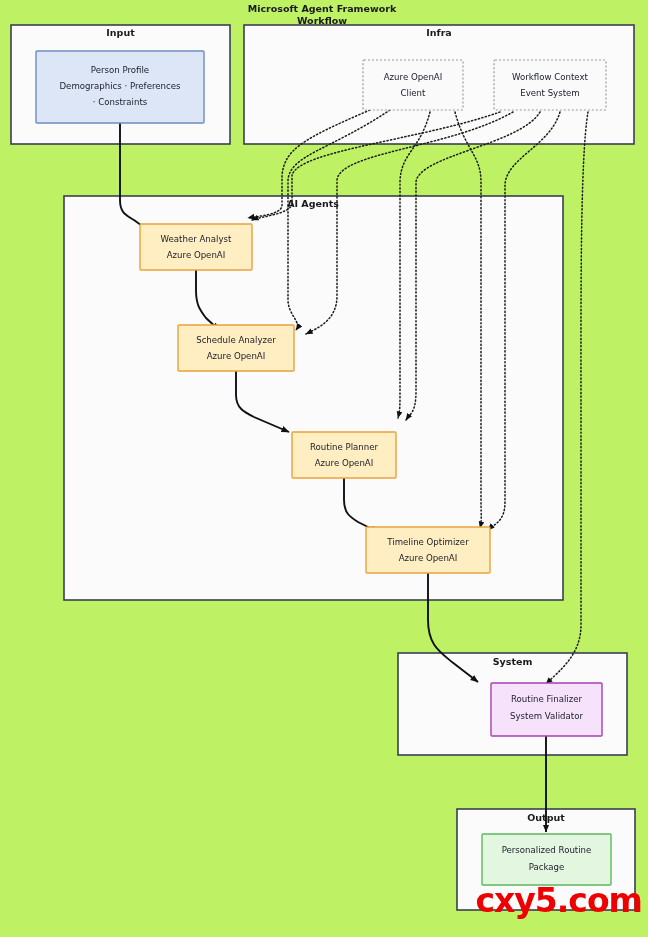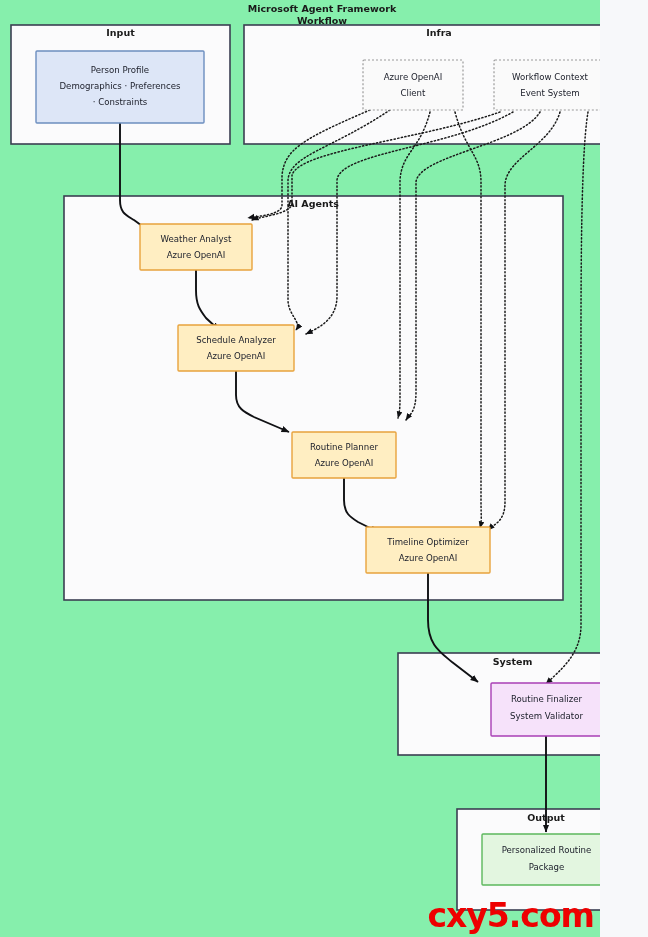--- a/index.html
+++ b/index.html
@@ -1,19 +1,19 @@
 <!DOCTYPE html>
 <html><head>
 <meta charset="utf-8">
 <style>
   html,body{margin:0;padding:0;background:#f7f8fa;}
   #root{
     position:relative;
-    width:600px;height:937px;
-    background:#86efac;
+    width:648px;height:937px;
+    background:#bef264;
     font-family:"DejaVu Sans", sans-serif;
     overflow:hidden;
   }
   svg#canvas{position:absolute;left:0;top:0;width:648px;height:937px;}
 
   .cluster-rect{fill:#fbfbfc;stroke:#3b3f52;stroke-width:1.6;}
   .cluster-label{
     font-family:"DejaVu Sans", sans-serif;
     font-size:9.5px;font-weight:700;fill:#1a1a1a;
     text-anchor:middle;dominant-baseline:middle;
@@ -31,21 +31,21 @@
   .node-rect.infra{fill:#fafafa;stroke:#9a9a9a;stroke-width:1.2;stroke-dasharray:2 2;}
   .node-text{
     font-family:"DejaVu Sans", sans-serif;
     font-size:8.6px;fill:#20232e;
     text-anchor:middle;dominant-baseline:middle;
   }
   .edge-solid{fill:none;stroke:#101114;stroke-width:1.9;}
   .edge-dotted{fill:none;stroke:#1a1a1a;stroke-width:1.5;stroke-dasharray:1.2 2.4;stroke-linecap:round;}
   .watermark{
     position:absolute;
-    right:6px;bottom:5px;
+    right:6px;bottom:20px;
     font-family:"DejaVu Sans", sans-serif;
     font-size:33px;font-weight:700;
     color:#ee0000;
     letter-spacing:-1px;
     line-height:1;
     user-select:none;
   }
 </style>
 </head>
 <body>

